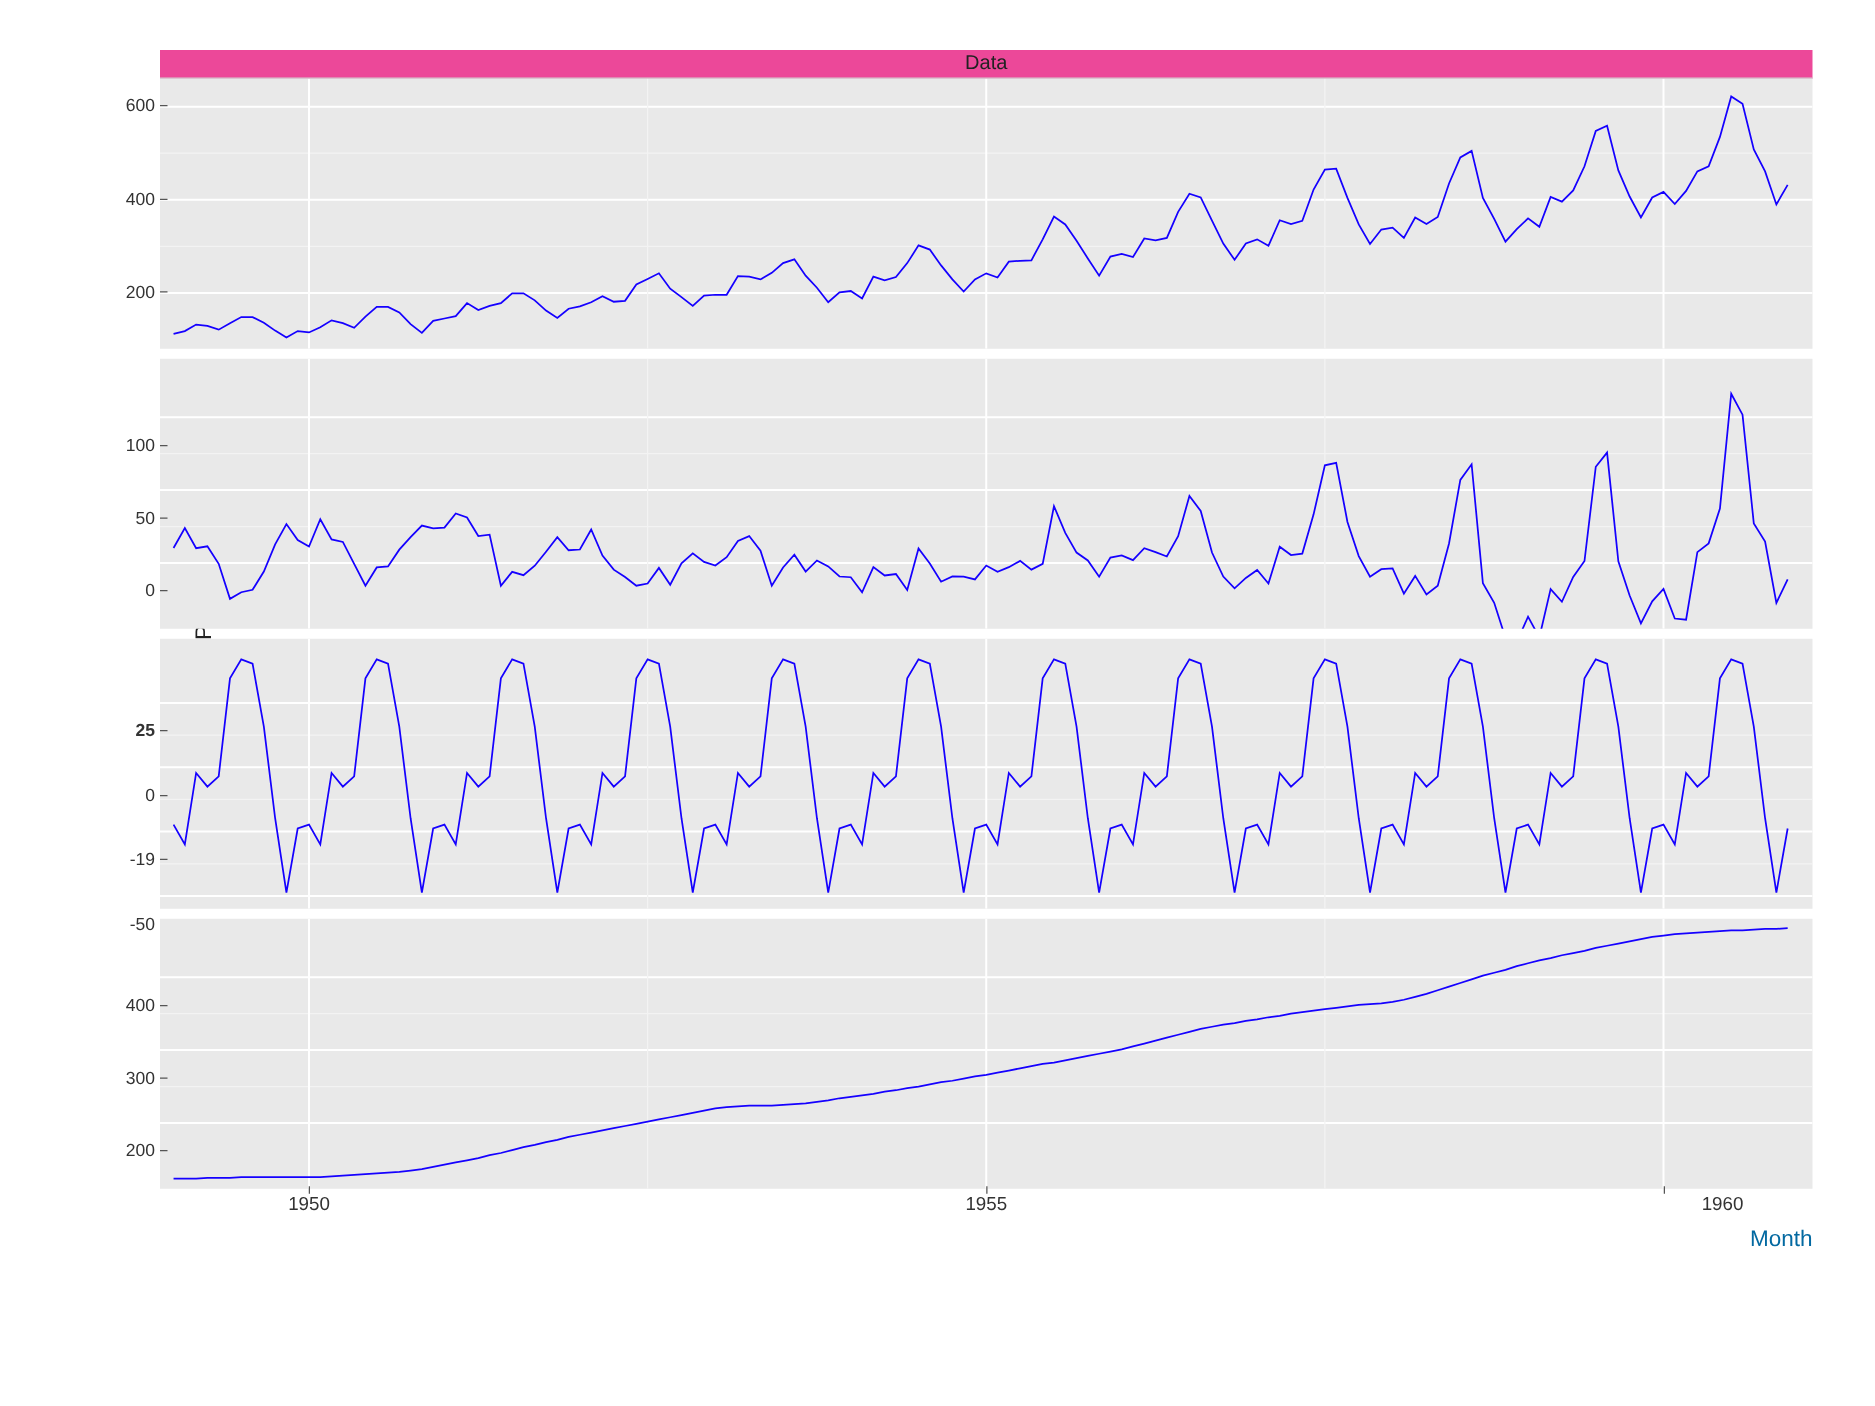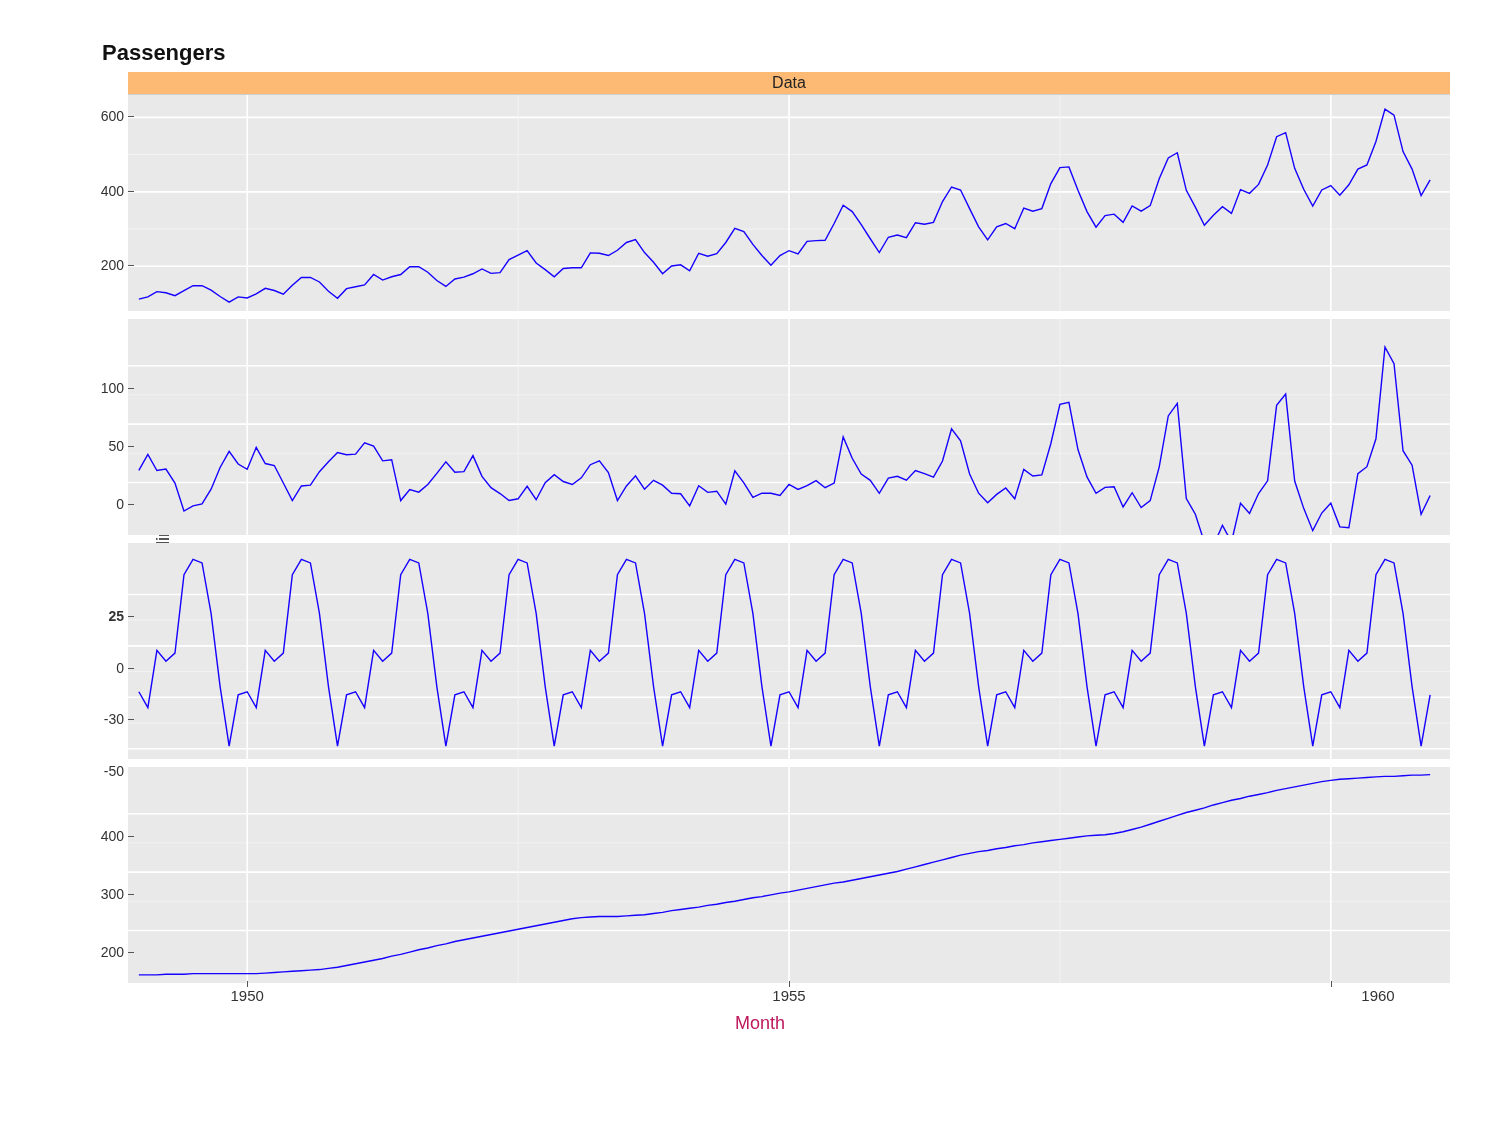--- a/index.html
+++ b/index.html
@@ -28,35 +28,35 @@
     position: absolute;
     left: -60px;
     top: 50%;
     transform: translate(0,-50%) rotate(-90deg);
     transform-origin: center;
     font-size: 18px;
     color: #222;
     white-space: nowrap;
   }
   .xlab {
-    text-align: center;
+    text-align: right;
     font-size: 18px;
-    color: #be185d;
+    color: #0369a1;
     margin-top: 4px;
   }
   .facets {
     display: flex;
     flex-direction: column;
     gap: 8px;
   }
   .facet {
     position: relative;
   }
   .strip {
-    background: #fdba74;
+    background: #ec4899;
     text-align: center;
     font-size: 16px;
     color: #222;
     height: 22px;
     line-height: 22px;
     border-bottom: 1px solid #cfcfcf;
   }
   .panel {
     position: relative;
     background: #e9e9e9;
@@ -105,21 +105,20 @@
     top: -2px;
     width: 1px;
     height: 6px;
     background: #555;
   }
 </style>
 </head>
 <body>
 
 <div class="chart-wrap">
-  <div class="title">Passengers</div>
   <div class="ylab">Monthly Number of Airline Passengers</div>
   <div class="facets" id="facets">
       <div class="facet" style="padding-left: 58px;">
         <div class="strip">Data</div>
         <div class="panel" style="height: 216px;">
           <svg class="plot" viewBox="0 0 1322 216" preserveAspectRatio="none">
             <g>
               <line x1="0" x2="1322" y1="134.0689655172414" y2="134.0689655172414" stroke="#f3f3f3" stroke-width="1"></line>
               <line x1="0" x2="1322" y1="59.58620689655172" y2="59.58620689655172" stroke="#f3f3f3" stroke-width="1"></line>
             </g>
@@ -186,21 +185,21 @@
             <line x1="661" x2="661" y1="0" y2="216" stroke="#ffffff" stroke-width="1.6"></line>
             <line x1="1202.8032786885326" x2="1202.8032786885326" y1="0" y2="216" stroke="#ffffff" stroke-width="1.6"></line>
             <line x1="390.09836065573364" x2="390.09836065573364" y1="0" y2="216" stroke="#f3f3f3" stroke-width="1"></line>
             <line x1="931.9016393442663" x2="931.9016393442663" y1="0" y2="216" stroke="#f3f3f3" stroke-width="1"></line>
             <path d="M10.84 148.73 L19.87 164.57 L28.90 107.38 L37.93 118.29 L46.96 110.06 L55.99 31.68 L65.02 16.46 L74.05 19.95 L83.08 70.35 L92.11 143.59 L101.14 203.04 L110.17 151.82 L119.20 148.73 L128.23 164.57 L137.26 107.38 L146.29 118.29 L155.32 110.06 L164.35 31.68 L173.38 16.46 L182.41 19.95 L191.44 70.35 L200.47 143.59 L209.50 203.04 L218.53 151.82 L227.56 148.73 L236.59 164.57 L245.62 107.38 L254.65 118.29 L263.68 110.06 L272.71 31.68 L281.74 16.46 L290.77 19.95 L299.80 70.35 L308.83 143.59 L317.86 203.04 L326.89 151.82 L335.92 148.73 L344.95 164.57 L353.98 107.38 L363.01 118.29 L372.04 110.06 L381.07 31.68 L390.10 16.46 L399.13 19.95 L408.16 70.35 L417.19 143.59 L426.22 203.04 L435.25 151.82 L444.28 148.73 L453.31 164.57 L462.34 107.38 L471.37 118.29 L480.40 110.06 L489.43 31.68 L498.46 16.46 L507.49 19.95 L516.52 70.35 L525.55 143.59 L534.58 203.04 L543.61 151.82 L552.64 148.73 L561.67 164.57 L570.70 107.38 L579.73 118.29 L588.76 110.06 L597.79 31.68 L606.82 16.46 L615.85 19.95 L624.88 70.35 L633.91 143.59 L642.94 203.04 L651.97 151.82 L661.00 148.73 L670.03 164.57 L679.06 107.38 L688.09 118.29 L697.12 110.06 L706.15 31.68 L715.18 16.46 L724.21 19.95 L733.24 70.35 L742.27 143.59 L751.30 203.04 L760.33 151.82 L769.36 148.73 L778.39 164.57 L787.42 107.38 L796.45 118.29 L805.48 110.06 L814.51 31.68 L823.54 16.46 L832.57 19.95 L841.60 70.35 L850.63 143.59 L859.66 203.04 L868.69 151.82 L877.72 148.73 L886.75 164.57 L895.78 107.38 L904.81 118.29 L913.84 110.06 L922.87 31.68 L931.90 16.46 L940.93 19.95 L949.96 70.35 L958.99 143.59 L968.02 203.04 L977.05 151.82 L986.08 148.73 L995.11 164.57 L1004.14 107.38 L1013.17 118.29 L1022.20 110.06 L1031.23 31.68 L1040.26 16.46 L1049.29 19.95 L1058.32 70.35 L1067.35 143.59 L1076.38 203.04 L1085.41 151.82 L1094.44 148.73 L1103.47 164.57 L1112.50 107.38 L1121.53 118.29 L1130.56 110.06 L1139.59 31.68 L1148.62 16.46 L1157.65 19.95 L1166.68 70.35 L1175.71 143.59 L1184.74 203.04 L1193.77 151.82 L1202.80 148.73 L1211.83 164.57 L1220.86 107.38 L1229.89 118.29 L1238.92 110.06 L1247.95 31.68 L1256.98 16.46 L1266.01 19.95 L1275.04 70.35 L1284.07 143.59 L1293.10 203.04 L1302.13 151.82 " fill="none" stroke="#1500ff" stroke-width="1.4"></path>
           </svg>
         </div>
         <div class="axis-y" style="left: 0px; top: 22px; height: 216px; width: 58px;">
           <div class="tick-label-y" style="top: 205.714px;">-50</div>
           <div class="tick-mark-y" style="top: 205.714px;"></div>
-          <div class="tick-label-y" style="top: 154.286px;">-30</div>
+          <div class="tick-label-y" style="top: 154.286px;">-19</div>
           <div class="tick-mark-y" style="top: 154.286px;"></div>
           <div class="tick-label-y" style="top: 102.857px;">0</div>
           <div class="tick-mark-y" style="top: 102.857px;"></div>
           <div class="tick-label-y" style="top: 51.4286px; font-weight: bold;">25</div>
           <div class="tick-mark-y" style="top: 51.4286px;"></div>
         </div>
       </div>
       <div class="facet" style="padding-left: 58px;">
         <div class="panel" style="height: 216px;">
           <svg class="plot" viewBox="0 0 1322 216" preserveAspectRatio="none">

